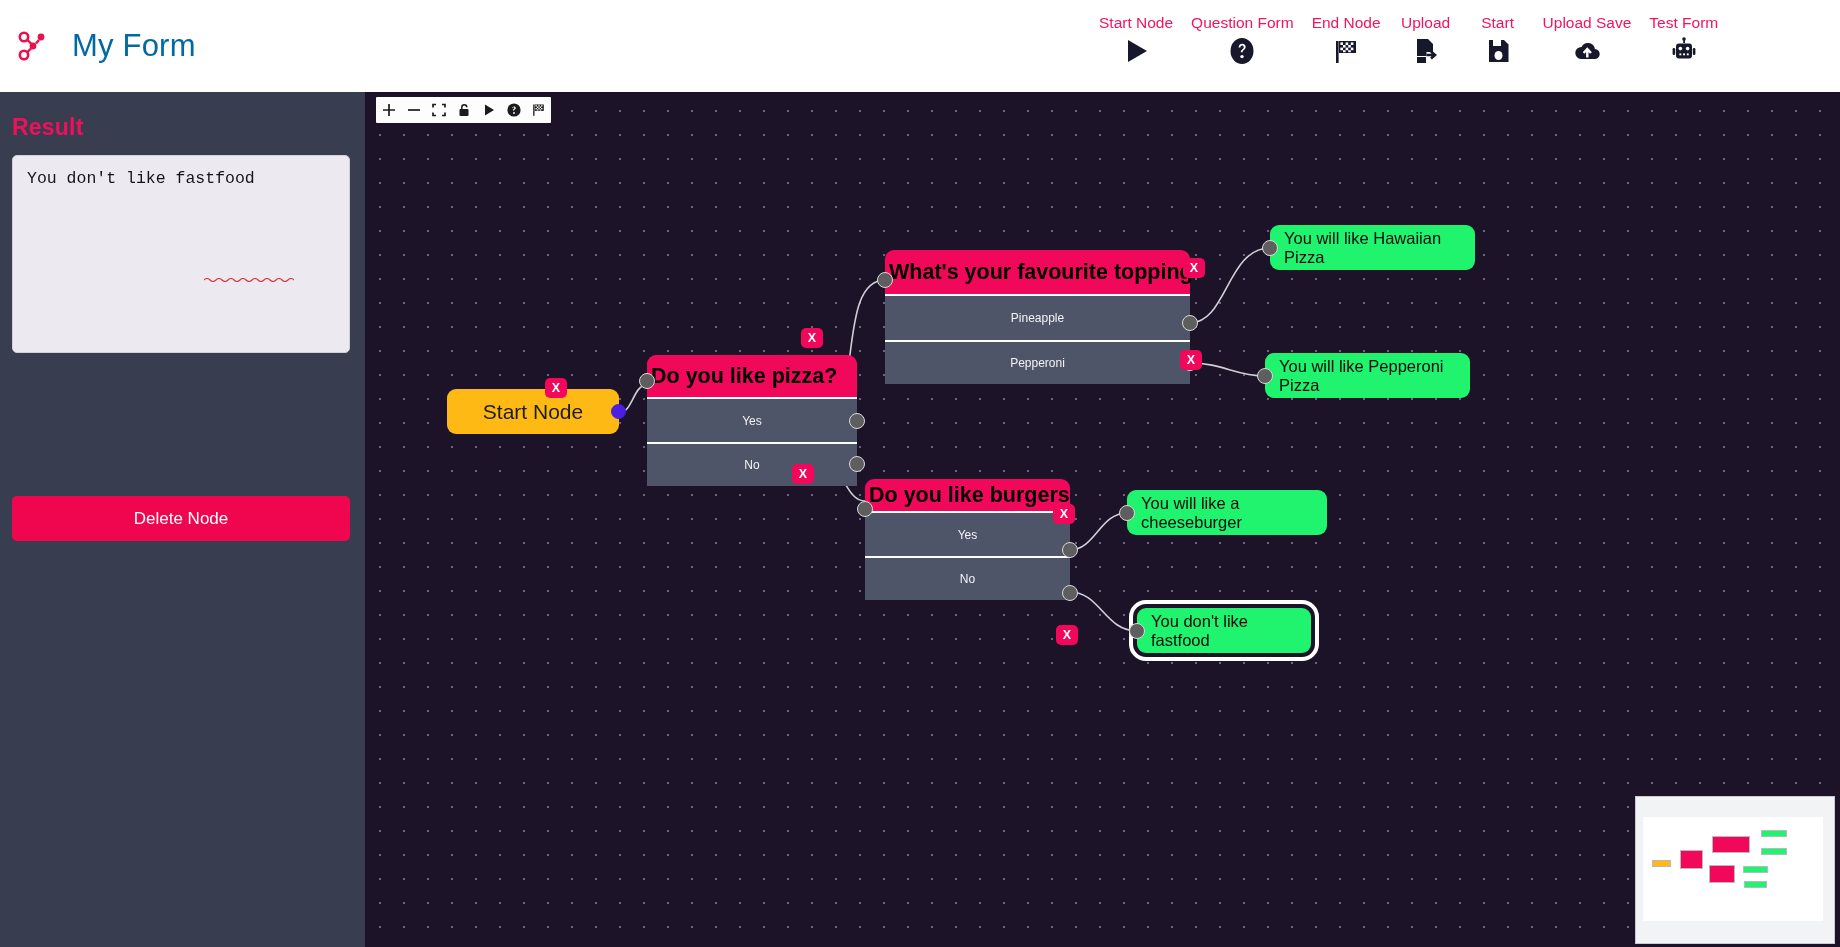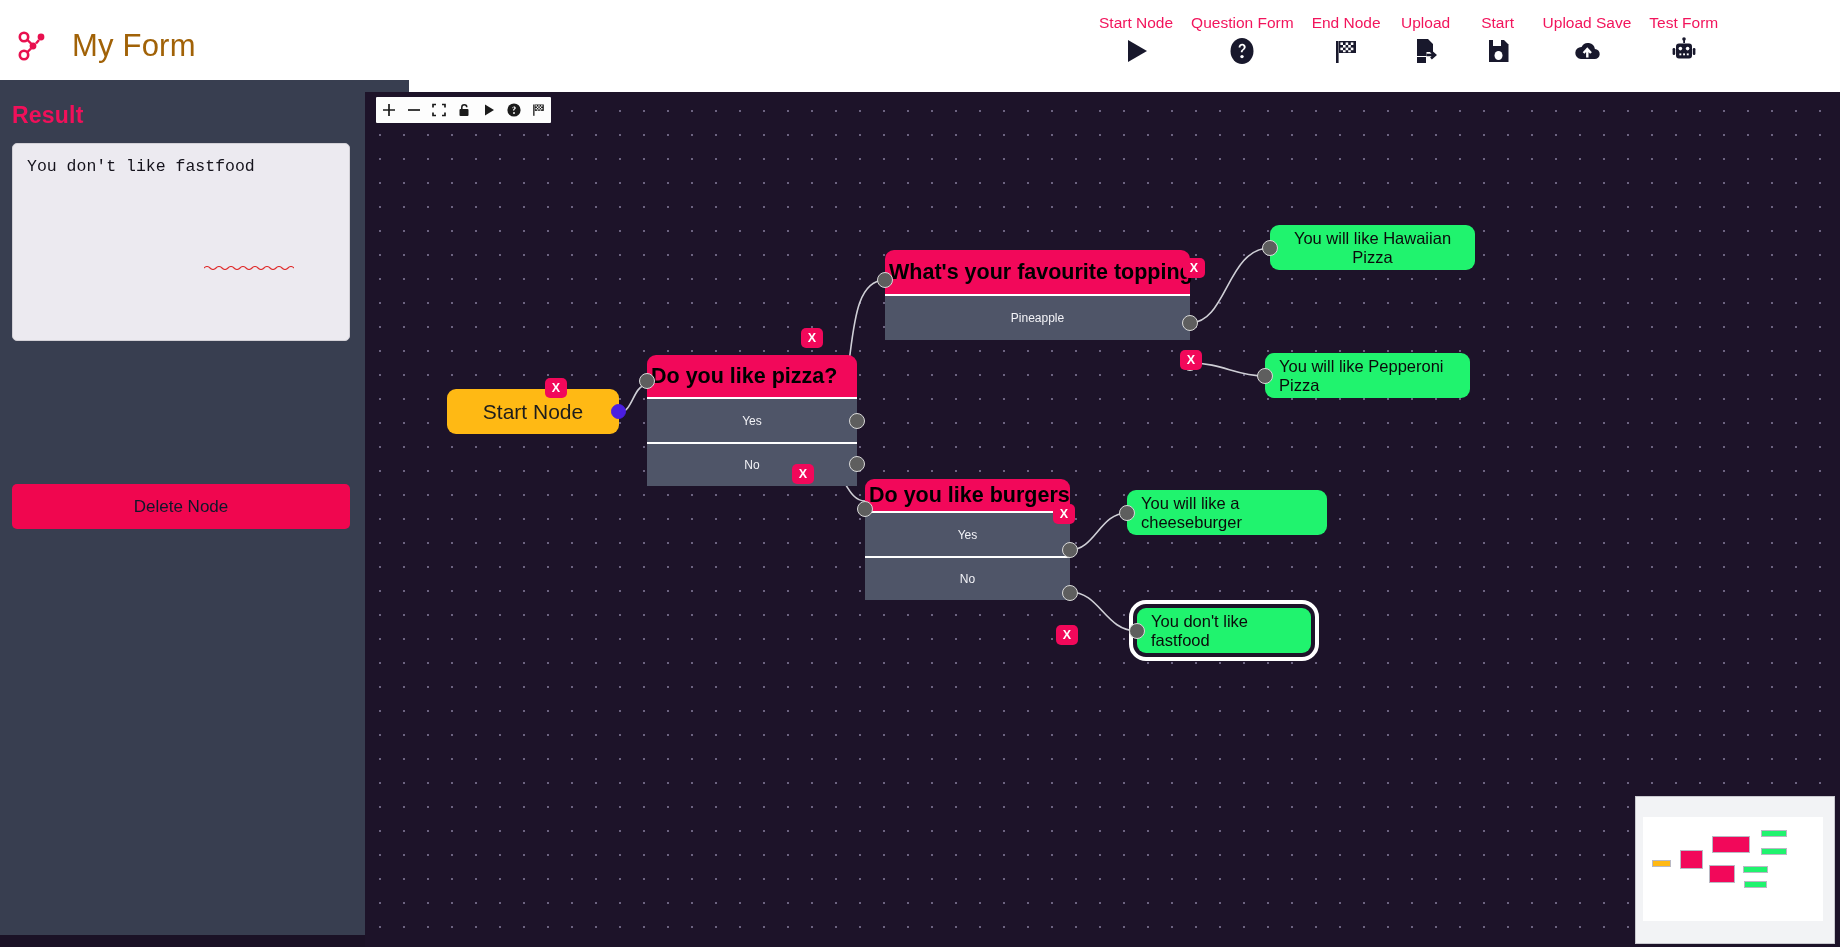--- a/index.html
+++ b/index.html
@@ -13,41 +13,41 @@
   
   #header {
     position: absolute; left: 0; top: 0;
     width: 1840px; height: 92px;
     background: #ffffff;
     display: flex; align-items: center;
   }
   #brand { display: flex; align-items: center; margin-left: 14px; }
   #brand-icon { width: 36px; height: 36px; display: block; }
   #app-title {
-    font-size: 31px; color: #a16207; font-weight: 400;
+    font-size: 31px; color: #0369a1; font-weight: 400;
     margin-left: 22px; letter-spacing: .2px; white-space: nowrap;
   }
   #toolbar {
     position: absolute; left: 1090px; top: 14px;
     display: flex; align-items: flex-start; gap: 0;
   }
   .tool {
     display: flex; flex-direction: column; align-items: center;
     cursor: pointer; padding: 0 9px; min-width: 72px;
   }
   .tool-label {
     font-size: 15.5px; color: #f2145c; font-weight: 400;
     white-space: nowrap; line-height: 17px; margin-bottom: 5px;
   }
   .tool-icon { width: 30px; height: 30px; display: block; }
   .tool-icon svg { display: block; }
 
   
   #sidebar {
-    position: absolute; left: 0; top: 80px;
+    position: absolute; left: 0; top: 92px;
     width: 409px; height: 855px;
     background: #383e50;
   }
   #result-title {
     color: #f0105a; font-size: 23px; font-weight: bold;
     margin: 22px 0 0 12px; letter-spacing: .2px;
   }
   #result-textarea {
     position: absolute; left: 12px; top: 63px;
     width: 338px; height: 198px;
@@ -58,21 +58,21 @@
     padding: 12px 14px; resize: none; outline: none;
     line-height: 1.35;
   }
   #result-underline {
     position: absolute; left: 204px; top: 186px;
     width: 90px; height: 4px; pointer-events: none;
   }
   #delete-node-button {
     position: absolute; left: 12px; top: 404px;
     width: 338px; height: 45px;
-    background: #f0064f; color: #0f172a;
+    background: #f0064f; color: #ffffff;
     border: none; border-radius: 5px;
     font-family: "Liberation Sans", sans-serif;
     font-size: 17px; cursor: pointer;
   }
 
   
   #canvas {
     position: absolute; left: 365px; top: 92px;
     width: 1475px; height: 855px;
     background-color: #1d1329;
@@ -393,35 +393,36 @@
     <div class="q-option" style="height:45px;">Yes</div>
     <div class="q-option" style="height:44px;">No</div>
     <div class="handle" style="left:-8px; top:18px;"></div>
     <div class="handle" style="right:-8px; top:58px;"></div>
     <div class="handle" style="right:-8px; top:101px;"></div>
   </div>
 
   <div class="node question-node" style="left:520px; top:158px; width:305px;">
     <div class="q-header" style="height:44px;">What's your favourite topping</div>
     <div class="q-option" style="height:46px;">Pineapple</div>
+    <div class="q-option" style="height:44px;">Pepperoni</div>
     <div class="handle" style="left:-8px; top:22px;"></div>
     <div class="handle" style="right:-8px; top:65px;"></div>
     <div class="handle" style="right:-8px; top:105px;"></div>
   </div>
 
   <div class="node question-node" style="left:500px; top:387px; width:205px;">
     <div class="q-header" style="height:32px;">Do you like burgers</div>
     <div class="q-option" style="height:45px;">Yes</div>
     <div class="q-option" style="height:44px;">No</div>
     <div class="handle" style="left:-8px; top:22px;"></div>
     <div class="handle" style="right:-8px; top:63px;"></div>
     <div class="handle" style="right:-8px; top:106px;"></div>
   </div>
 
-  <div class="node" style="left:905px; top:133px;text-align:center;">
+  <div class="node" style="left:905px; top:133px;">
     <div class="end-node" style="width:205px; height:45px;">You will like Hawaiian Pizza</div>
     <div class="handle" style="left:-8px; top:15px;"></div>
   </div>
 
   <div class="node" style="left:900px; top:261px;">
     <div class="end-node" style="width:205px; height:45px;">You will like Pepperoni Pizza</div>
     <div class="handle" style="left:-8px; top:15px;"></div>
   </div>
 
   <div class="node" style="left:762px; top:398px;">

